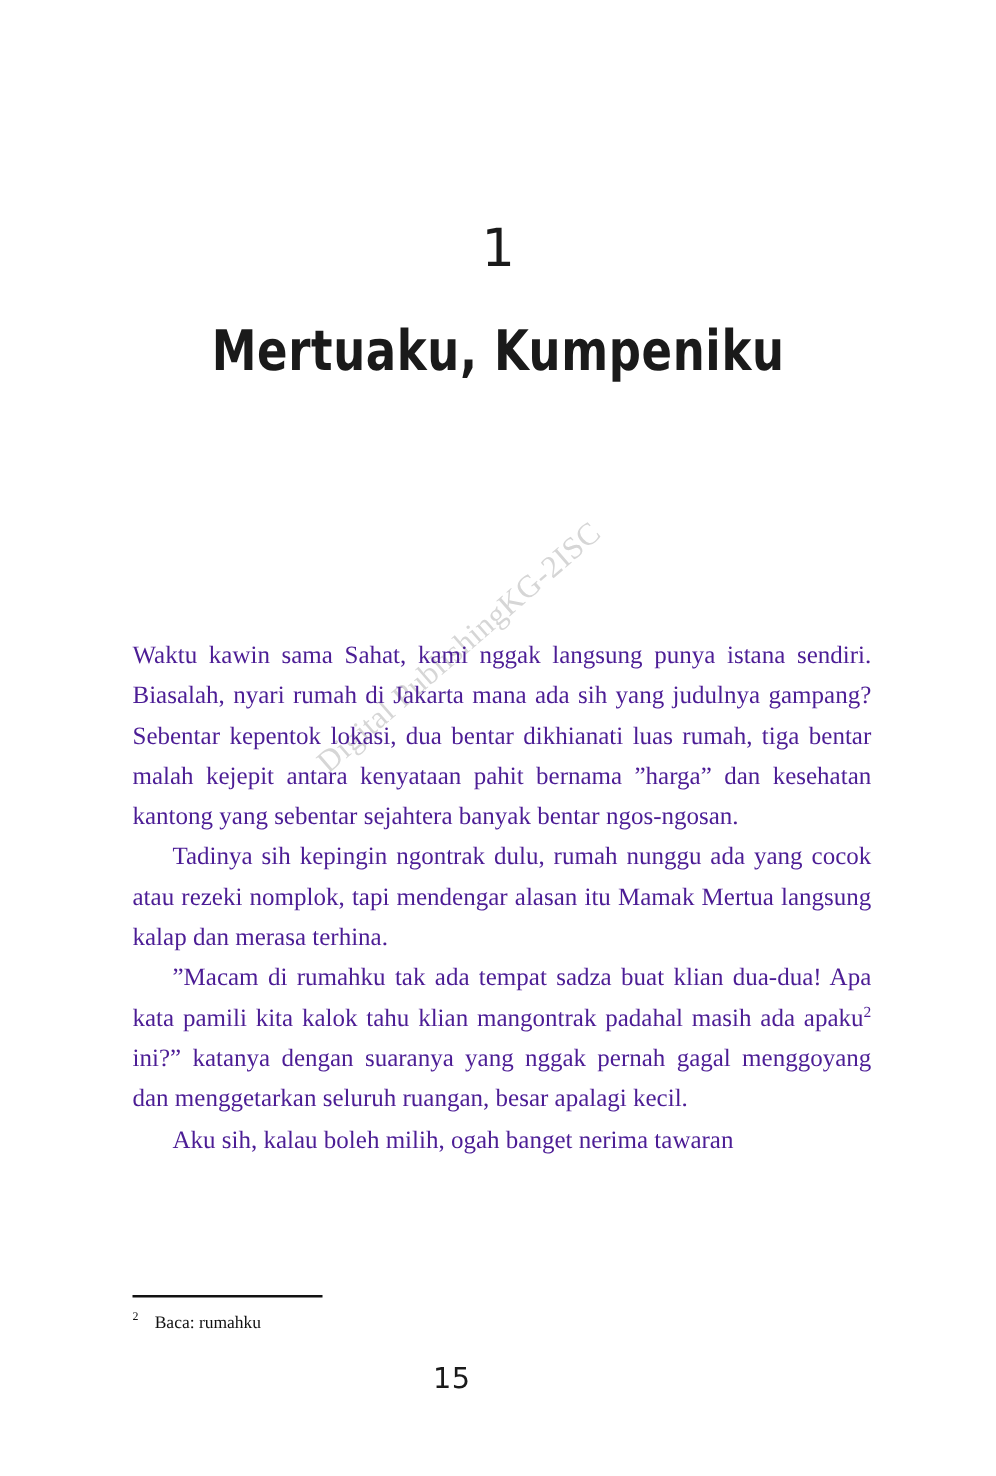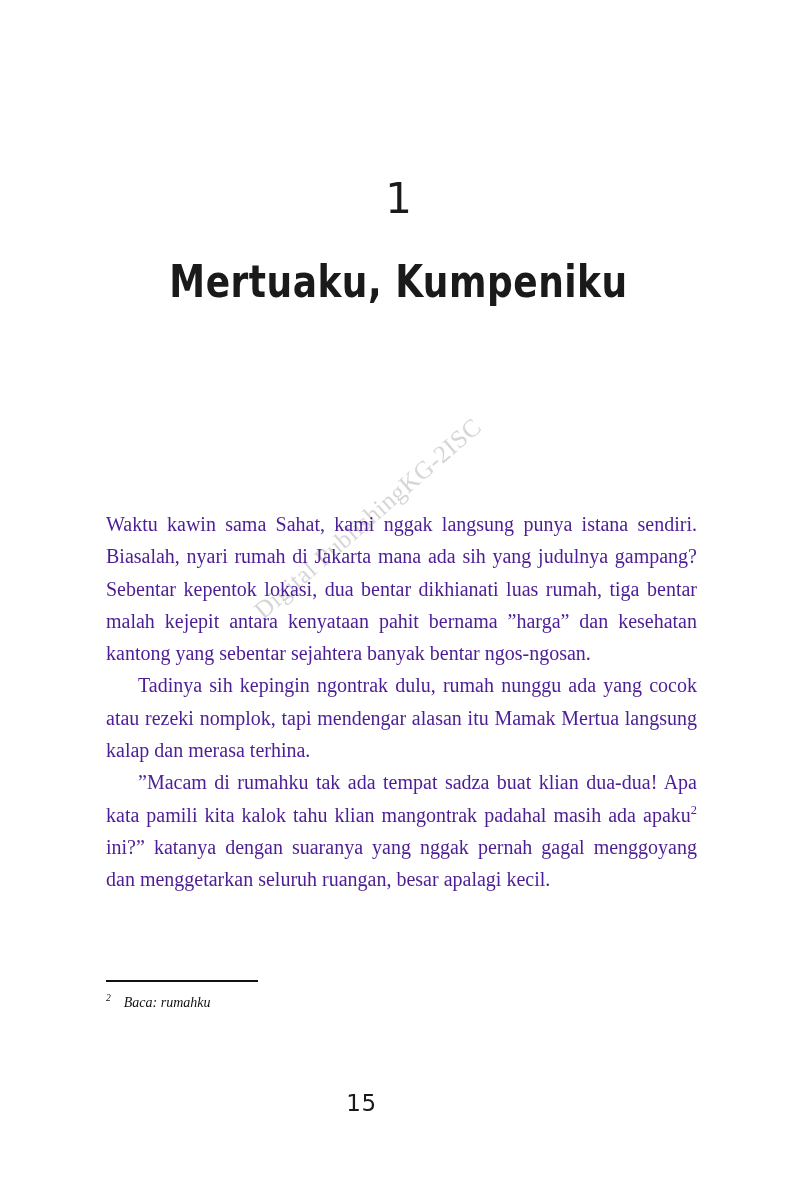--- a/index.html
+++ b/index.html
@@ -94,24 +94,23 @@
   .fn-ref {
     font-size: 0.62em;
     vertical-align: super;
     line-height: 0;
   }
 
   
   .footnote-zone {
     position: absolute;
     left: 106px;
-    top: 980px;
+    top: 1036px;
     width: 591px;
     z-index: 2;
-    font-style: italic;
   }
 
   .footnote-rule {
     width: 152px;
     height: 2px;
     background: #111111;
     margin: 0 0 12px 0;
   }
 
   .footnote-item {
@@ -152,20 +151,21 @@
 
   <div class="chapter-head">
     <div class="chapter-number">1</div>
     <div class="chapter-title">Mertuaku, Kumpeniku</div>
   </div>
 
   <div class="body-block" id="body-block">
       <p class="para">Waktu kawin sama Sahat, kami nggak langsung punya istana sendiri. Biasalah, nyari rumah di Jakarta mana ada sih yang judulnya gampang? Sebentar kepentok lokasi, dua bentar dikhianati luas rumah, tiga bentar malah kejepit antara kenyataan pahit bernama ”harga” dan kesehatan kantong yang sebentar sejahtera banyak bentar ngos-ngosan.</p>
       <p class="para indent">Tadinya sih kepingin ngontrak dulu, rumah nunggu ada yang cocok atau rezeki nomplok, tapi mendengar alasan itu Mamak Mertua langsung kalap dan merasa terhina.</p>
       <p class="para indent">”Macam di rumahku tak ada tempat sadza buat klian dua-dua! Apa kata pamili kita kalok tahu klian mangontrak padahal masih ada apaku<span class="fn-ref">2</span> ini?” katanya dengan suaranya yang nggak pernah gagal menggoyang dan menggetarkan seluruh ruangan, besar apalagi kecil.</p>
+      <p class="para indent">Aku sih, kalau boleh milih, ogah banget nerima tawaran</p>
     </div>
 
   <div class="footnote-zone">
     <div class="footnote-rule"></div>
     <div class="footnote-item">
       <span class="footnote-marker">2</span><span>Baca: rumahku</span>
     </div>
   </div>
 
   <div class="folio">15</div>

